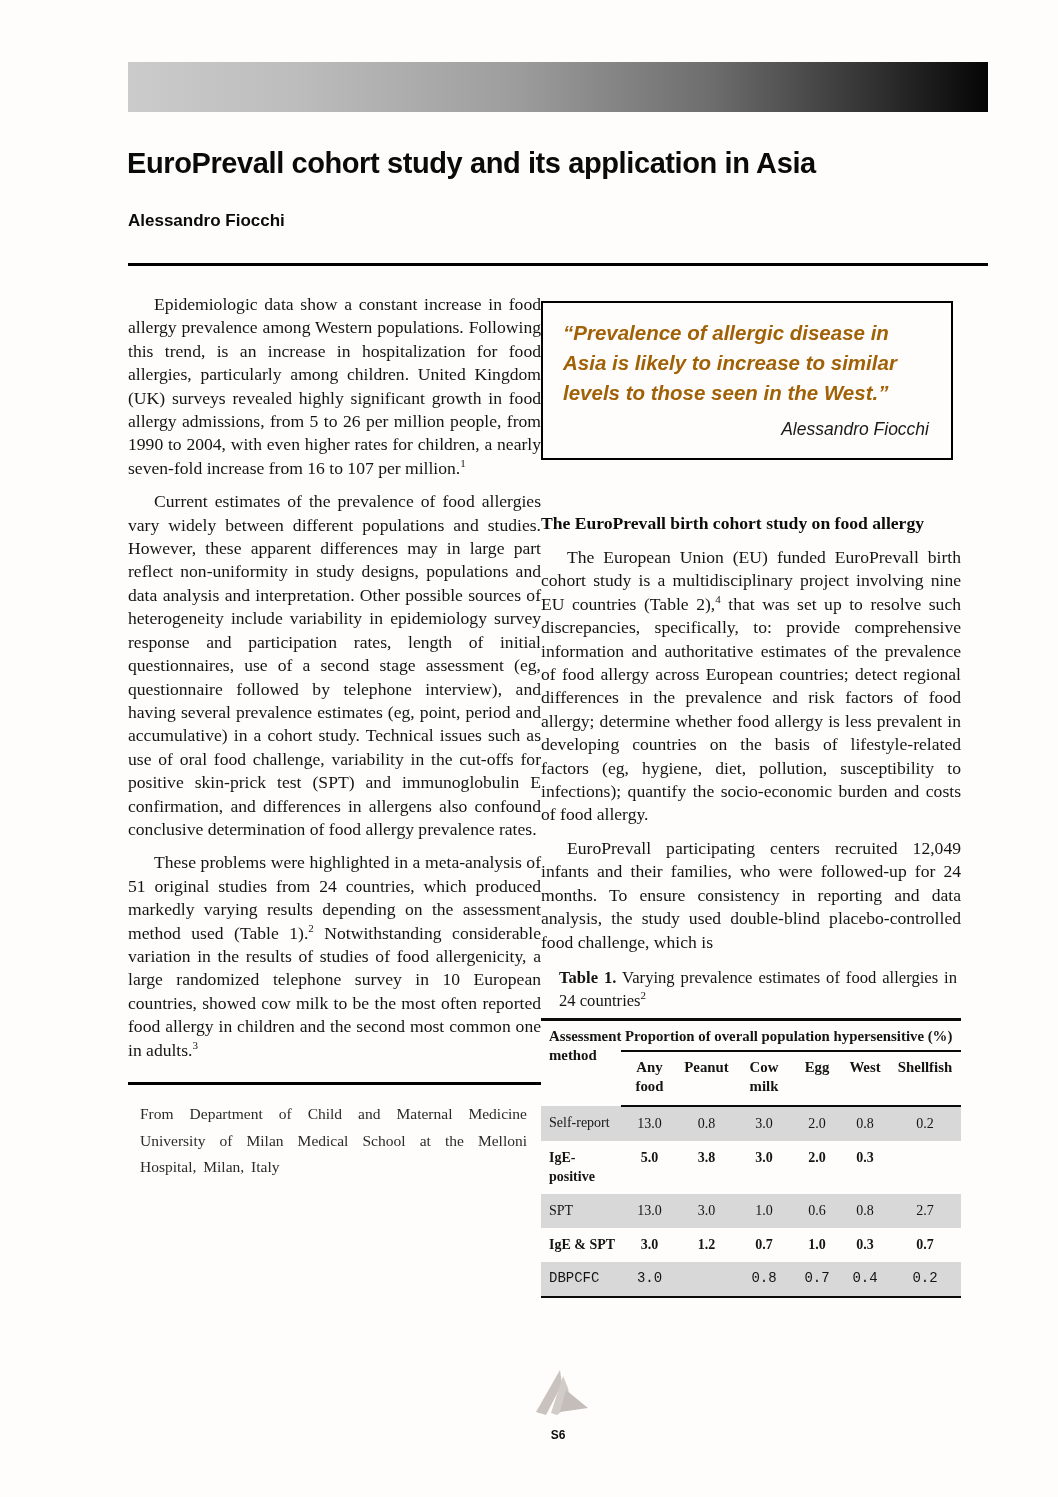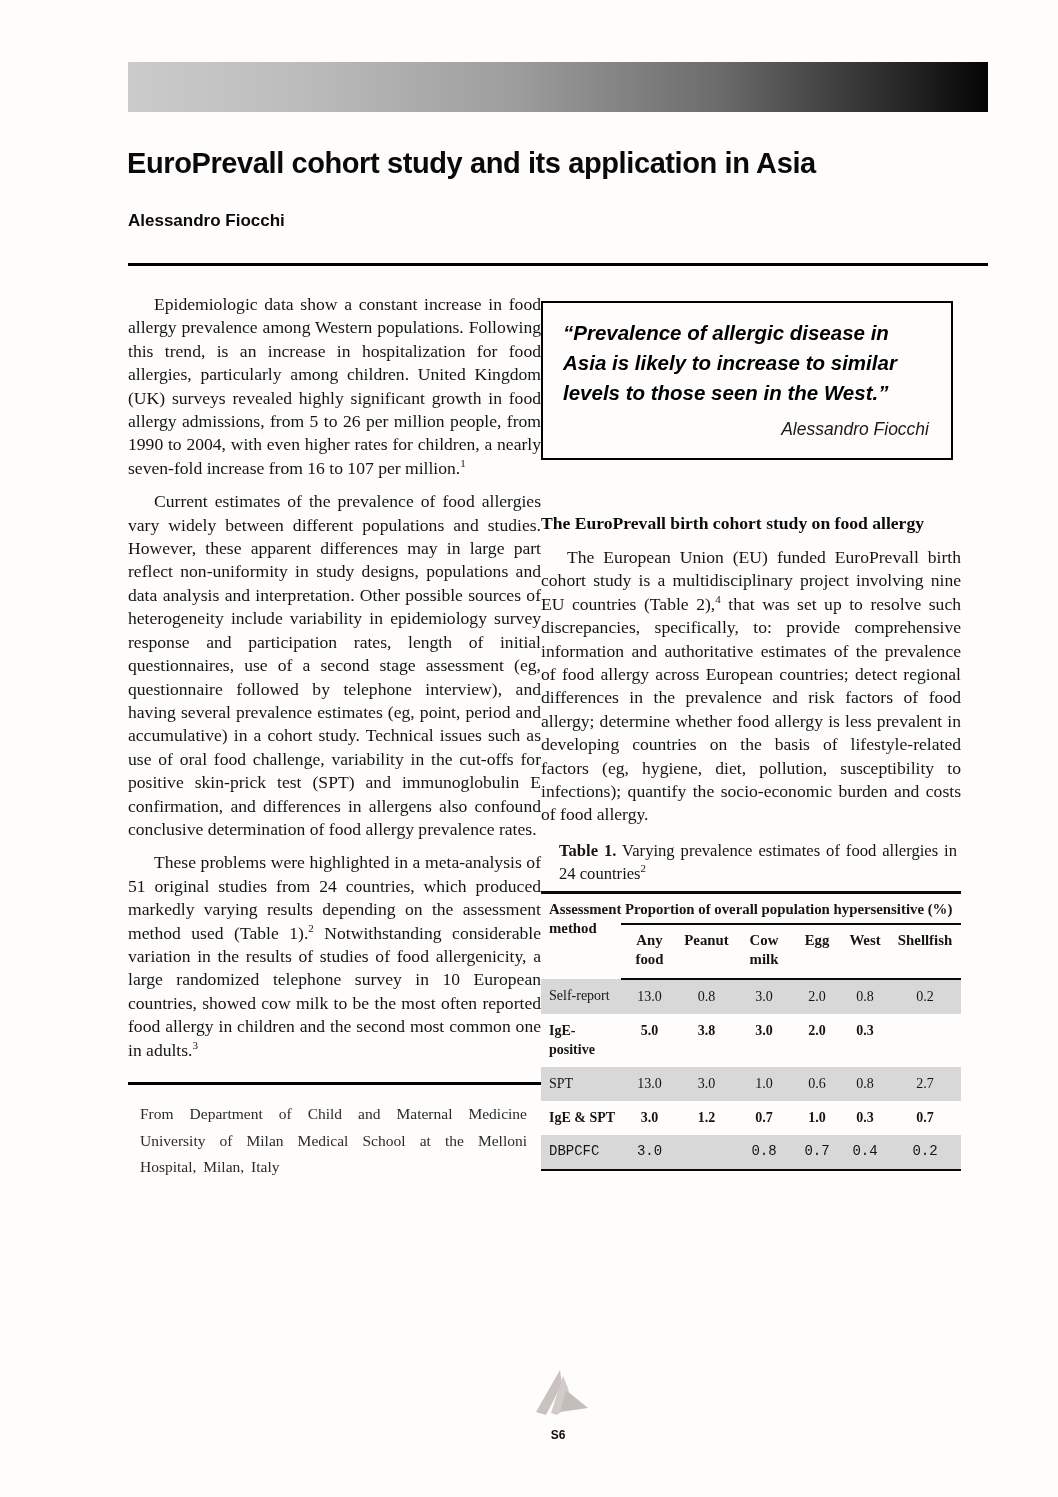--- a/index.html
+++ b/index.html
@@ -37,21 +37,21 @@
     color:#2b2b2b; word-spacing:3px;
   }
 
   .quote-box {
     box-sizing:border-box; width:412px; margin-top:8px;
     border:2.5px solid #000; background:#fefdfc;
     padding:15px 18px 18px 20px;
   }
   .quote-text {
     margin:0; font-family:"Liberation Sans", sans-serif;
-    font-weight:bold; font-style:italic; font-size:20.5px; line-height:30px; color:#000000;
+    font-weight:bold; font-style:italic; font-size:20.5px; line-height:30px; color:#a16207;
   }
   .quote-attrib {
     margin:11px 4px 0 0; font-family:"Liberation Sans", sans-serif;
     font-style:italic; font-size:17.5px; text-align:right; color:#1a1a1a;
   }
 
   .section-heading {
     margin:50px 0 10px 0; font-size:17.6px; line-height:26px;
     font-weight:bold; text-align:justify; color:#0d0d0d;
   }
@@ -113,20 +113,21 @@
   <div class="col-right">
 
     <div class="quote-box">
       <p class="quote-text">“Prevalence of allergic disease in Asia is likely to increase to similar levels to those seen in the West.”</p>
       <p class="quote-attrib">Alessandro Fiocchi</p>
     </div>
 
     <h2 class="section-heading">The EuroPrevall birth cohort study on food allergy</h2>
 
     <p class="body-p indent"><span>The European Union (EU) funded EuroPrevall birth cohort study is a multidisciplinary project involving nine EU countries (Table 2),</span><sup class="ref">4</sup><span> that was set up to resolve such discrepancies, specifically, to: provide comprehensive information and authoritative estimates of the prevalence of food allergy across European countries; detect regional differences in the prevalence and risk factors of food allergy; determine whether food allergy is less prevalent in developing countries on the basis of lifestyle-related factors (eg, hygiene, diet, pollution, susceptibility to infections); quantify the socio-economic burden and costs of food allergy.</span></p>
+    <p class="body-p indent">EuroPrevall participating centers recruited 12,049 infants and their families, who were followed-up for 24 months. To ensure consistency in reporting and data analysis, the study used double-blind placebo-controlled food challenge, which is</p>
 
     <p class="table-caption"><b>Table 1.</b><span> Varying prevalence estimates of food allergies in 24 countries</span><sup class="ref">2</sup></p>
 
     <table class="data-table">
       <colgroup>
         <col class="c-lbl">
           <col class="c1">
           <col class="c2">
           <col class="c3">
           <col class="c4">

